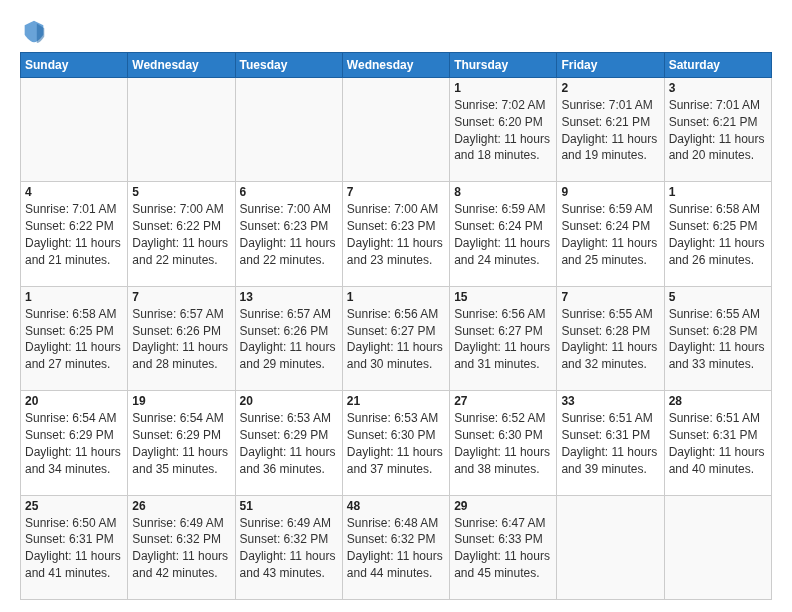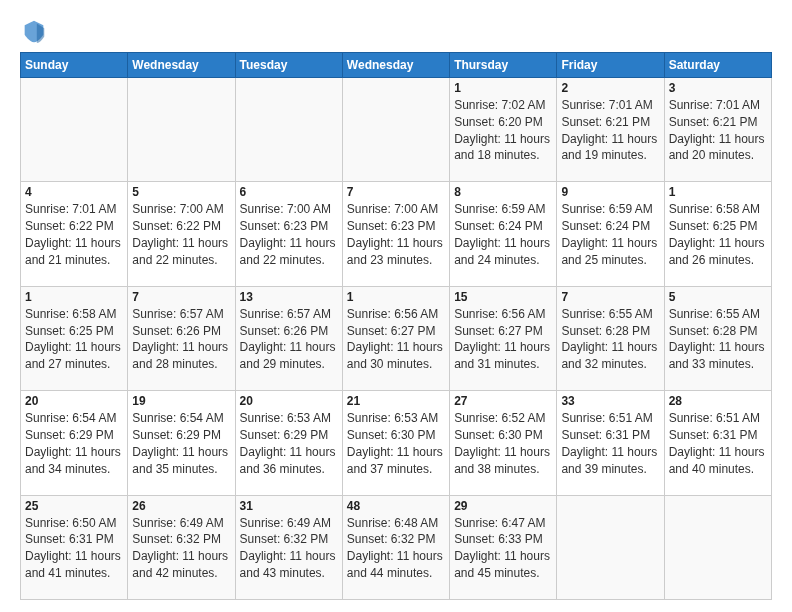--- a/index.html
+++ b/index.html
@@ -243,21 +243,21 @@
         <tr>
           <td>
             <span class="day-number">25</span>
             <div class="day-info">Sunrise: 6:50 AM<br>Sunset: 6:31 PM<br>Daylight: 11 hours and 41 minutes.</div>
           </td>
           <td>
             <span class="day-number">26</span>
             <div class="day-info">Sunrise: 6:49 AM<br>Sunset: 6:32 PM<br>Daylight: 11 hours and 42 minutes.</div>
           </td>
           <td>
-            <span class="day-number">31</span>
+            <span class="day-number">51</span>
             <div class="day-info">Sunrise: 6:49 AM<br>Sunset: 6:32 PM<br>Daylight: 11 hours and 43 minutes.</div>
           </td>
           <td>
             <span class="day-number">48</span>
             <div class="day-info">Sunrise: 6:48 AM<br>Sunset: 6:32 PM<br>Daylight: 11 hours and 44 minutes.</div>
           </td>
           <td>
             <span class="day-number">29</span>
             <div class="day-info">Sunrise: 6:47 AM<br>Sunset: 6:33 PM<br>Daylight: 11 hours and 45 minutes.</div>
           </td>

